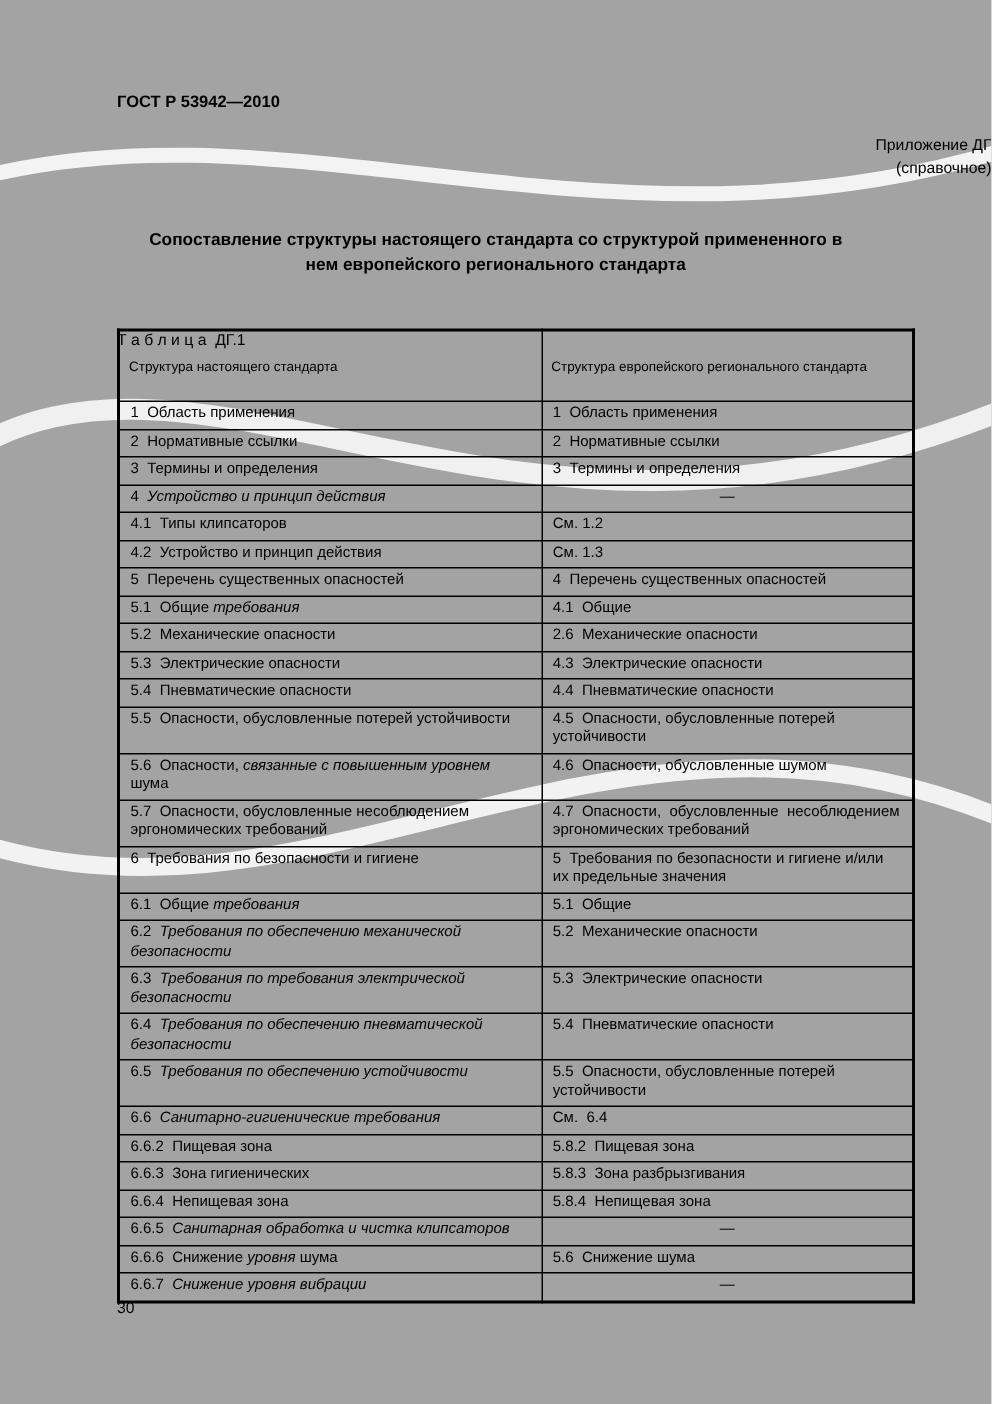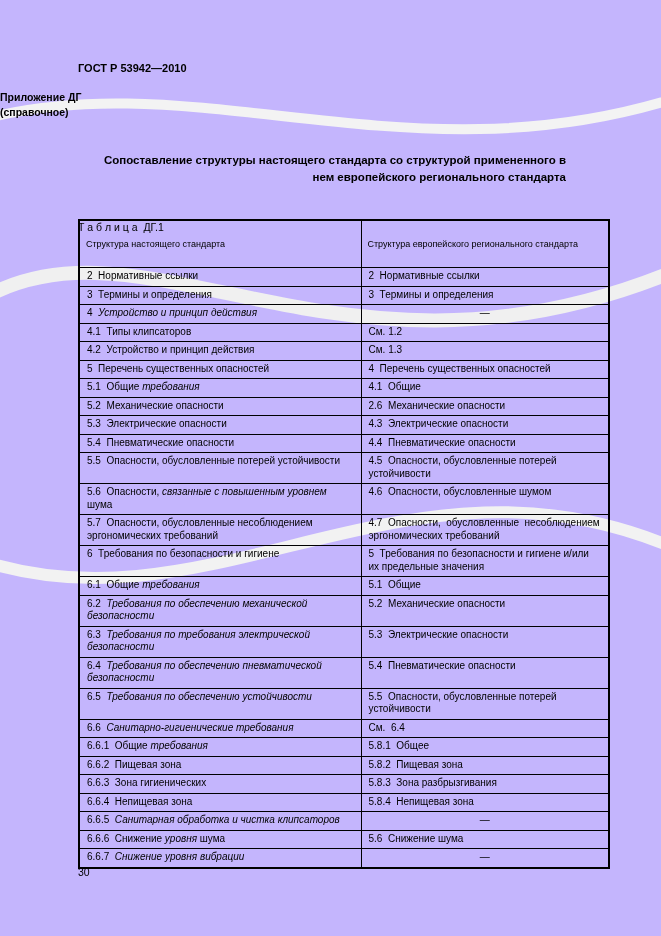--- a/index.html
+++ b/index.html
@@ -1,53 +1,53 @@
 <!DOCTYPE html>
 <html><head>
 <meta charset="utf-8">
 <style>
   html, body { margin: 0; padding: 0; background: #ffffff; }
   .page {
     position: relative;
     width: 661px;
     height: 936px;
-    background: #c4b5fd;
+    background: #a3a3a3;
     font-family: "Liberation Sans", sans-serif;
     color: #000;
     overflow: hidden;
   }
   .watermark {
     position: absolute;
     inset: 0;
     pointer-events: none;
   }
   .doc-code {
     position: absolute;
     top: 62px;
     left: 78px;
     font-size: 11px;
     font-weight: bold;
   }
   .appendix {
     position: absolute;
     top: 90px;
-    left: 0;
+    left: 12px;
     right: 0;
-    text-align: left;
+    text-align: right;
     font-size: 10.5px;
-    font-weight: bold;
+    font-weight: normal;
     line-height: 1.4;
   }
   .main-title {
     position: absolute;
     top: 152px;
     left: 95px;
     right: 95px;
     margin: 0;
-    text-align: right;
+    text-align: center;
     font-size: 11.5px;
     font-weight: bold;
     line-height: 1.5;
   }
   .table-label {
     position: absolute;
     top: 201px;
     left: 78px;
     font-size: 10.5px;
     white-space: pre;
@@ -120,20 +120,24 @@
       <col class="c-right">
     </colgroup>
     <thead>
       <tr>
         <th>Структура настоящего стандарта</th>
         <th>Структура европейского регионального стандарта</th>
       </tr>
     </thead>
     <tbody>
         <tr>
+          <td>1  Область применения</td>
+          <td>1  Область применения</td>
+        </tr>
+        <tr>
           <td>2  Нормативные ссылки</td>
           <td>2  Нормативные ссылки</td>
         </tr>
         <tr>
           <td>3  Термины и определения</td>
           <td>3  Термины и определения</td>
         </tr>
         <tr>
           <td>4  <i>Устройство и принцип действия</i></td>
           <td class="dash">—</td>
@@ -200,24 +204,20 @@
         </tr>
         <tr>
           <td>6.5  <i>Требования по обеспечению устойчивости</i></td>
           <td>5.5  Опасности, обусловленные потерей устойчивости</td>
         </tr>
         <tr>
           <td>6.6  <i>Санитарно-гигиенические требования</i></td>
           <td>См.  6.4</td>
         </tr>
         <tr>
-          <td>6.6.1  Общие <i>требования</i></td>
-          <td>5.8.1  Общее</td>
-        </tr>
-        <tr>
           <td>6.6.2  Пищевая зона</td>
           <td>5.8.2  Пищевая зона</td>
         </tr>
         <tr>
           <td>6.6.3  Зона гигиенических</td>
           <td>5.8.3  Зона разбрызгивания</td>
         </tr>
         <tr>
           <td>6.6.4  Непищевая зона</td>
           <td>5.8.4  Непищевая зона</td>

